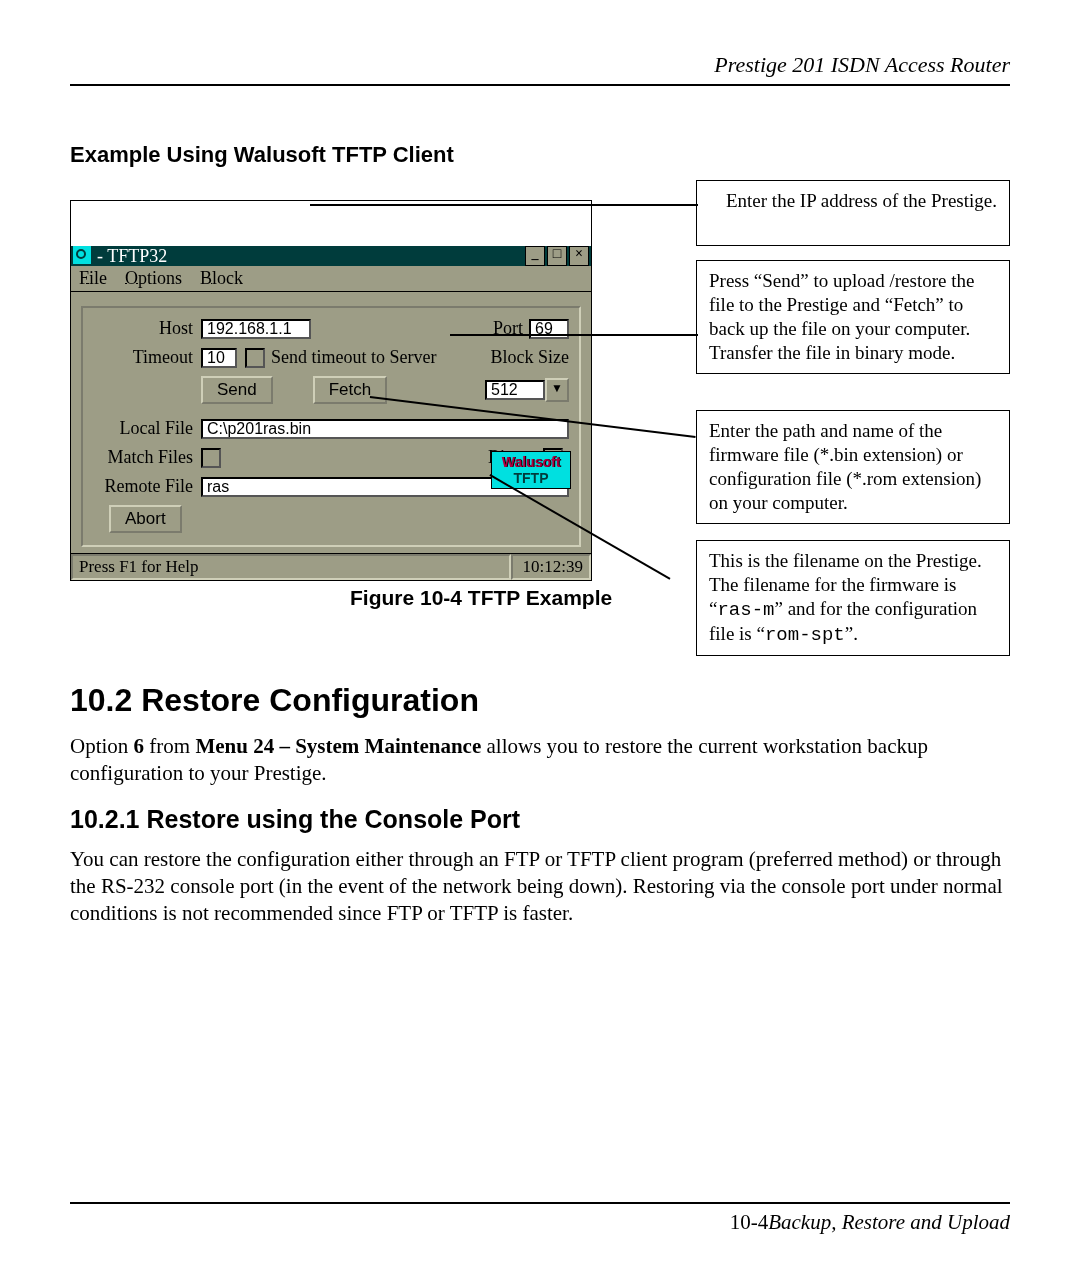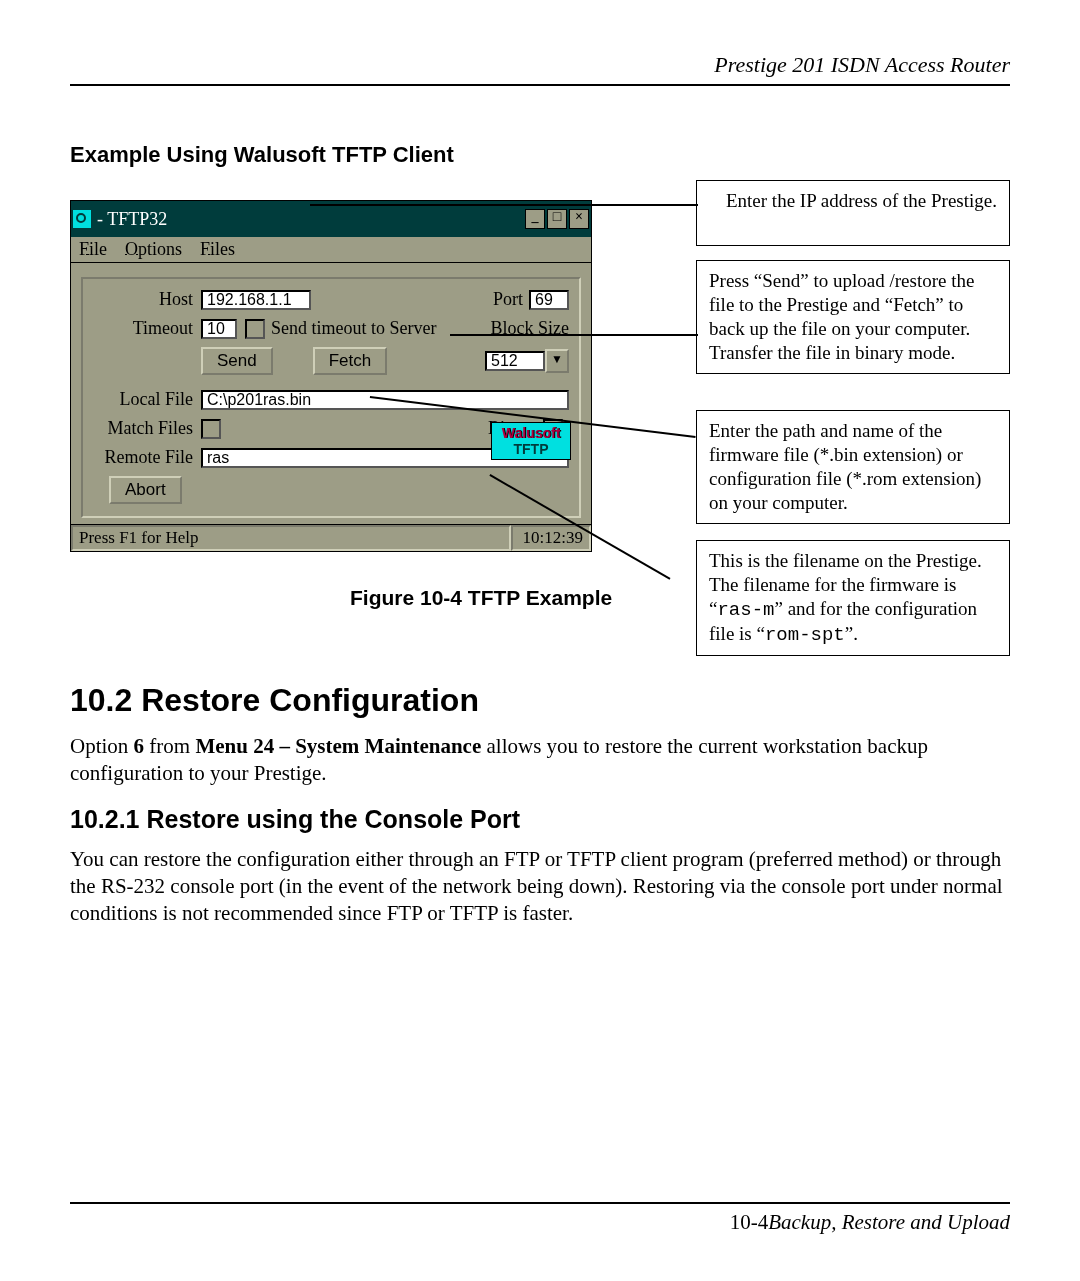--- a/index.html
+++ b/index.html
@@ -42,26 +42,27 @@
   .win {
     position: absolute;
     left: 0;
     top: 26px;
     width: 520px;
     font-family: "Times New Roman", Times, serif;
     border: 1px solid #000;
   }
   .titlebar {
     display: flex;
-    align-items: center;
+    align-items: flex-start;
     background: #003c3c;
     color: #fff;
     font-size: 18px;
-    height: 36px;
+    height: 20px;
     padding: 0 2px;
+    margin-top: 45px;
   }
   .titlebar .appicon {
     width: 18px;
     height: 18px;
     background: #00e0e0;
     margin-right: 6px;
     display: inline-block;
     position: relative;
   }
   .titlebar .appicon::after{
@@ -247,21 +248,21 @@
         <span class="appicon"></span>
         <span> - TFTP32</span>
         <span class="spacer"></span>
         <span class="winbtn">_</span>
         <span class="winbtn">□</span>
         <span class="winbtn">×</span>
       </div>
       <div class="menubar">
         <span class="menuitem">File</span>
         <span class="menuitem">Options</span>
-        <span class="menuitem">Files</span>
+        <span class="menuitem">Block</span>
       </div>
       <div class="client">
         <div class="inner">
           <div class="row">
             <div class="lbl">Host</div>
             <input class="field" style="width: 110px;" value="192.168.1.1">
             <div style="flex:1"></div>
             <div style="margin-right:6px">Port</div>
             <input class="field" style="width: 40px;" value="69">
           </div>

